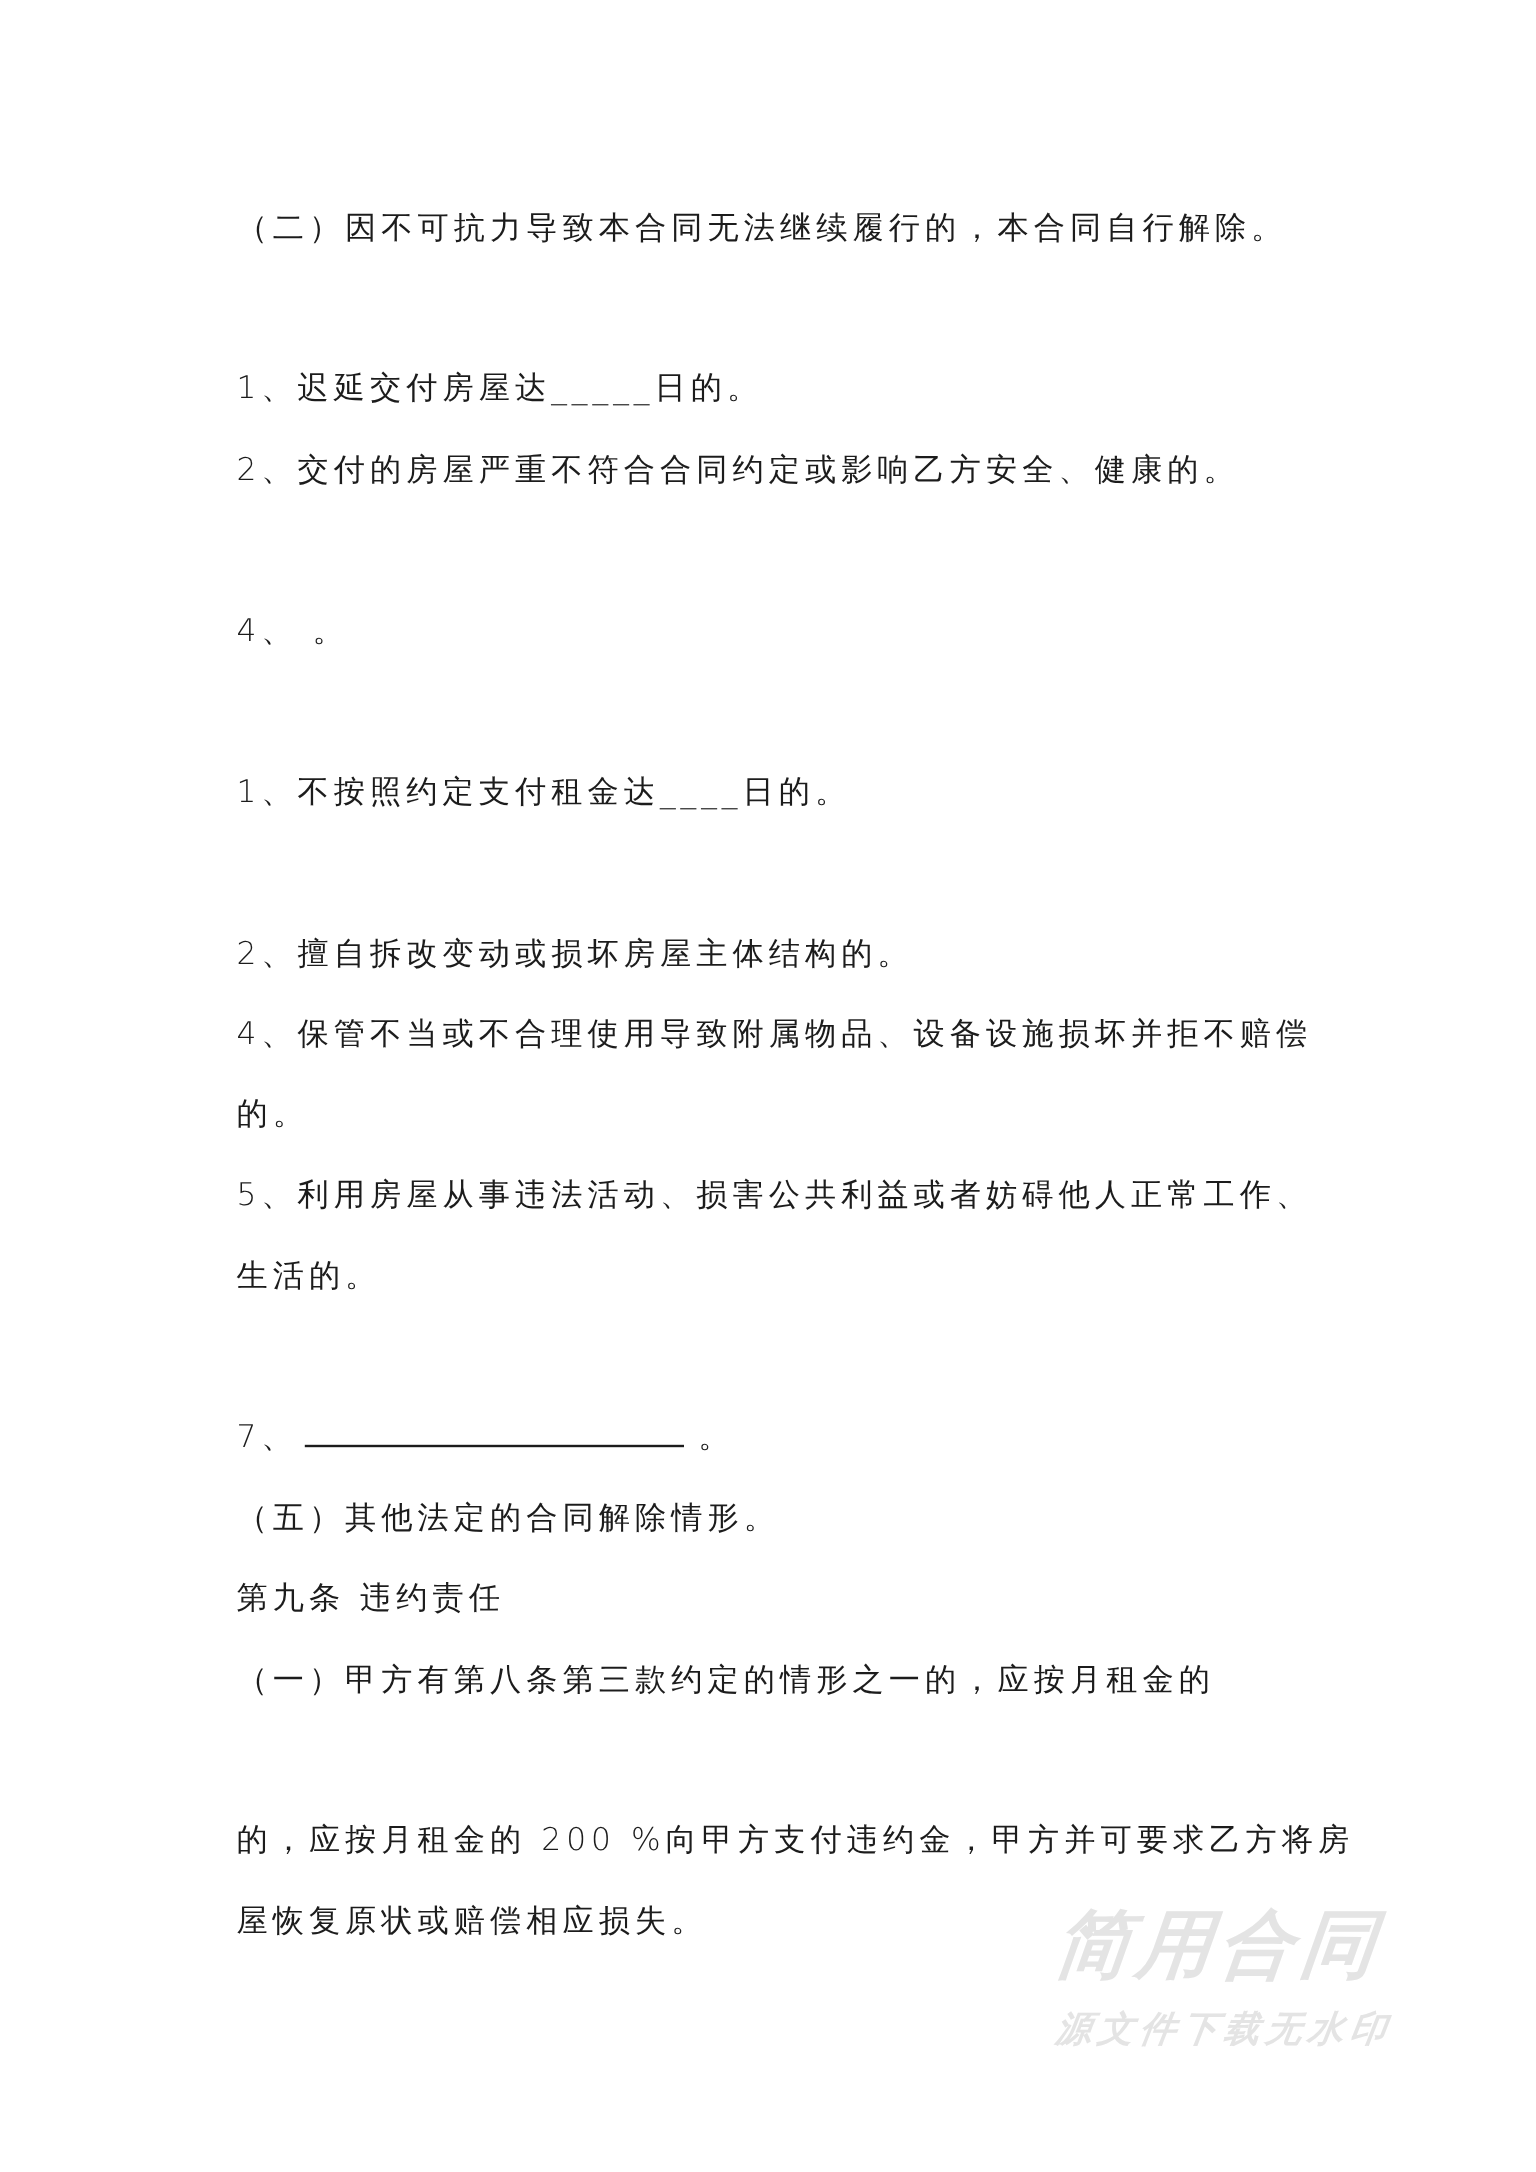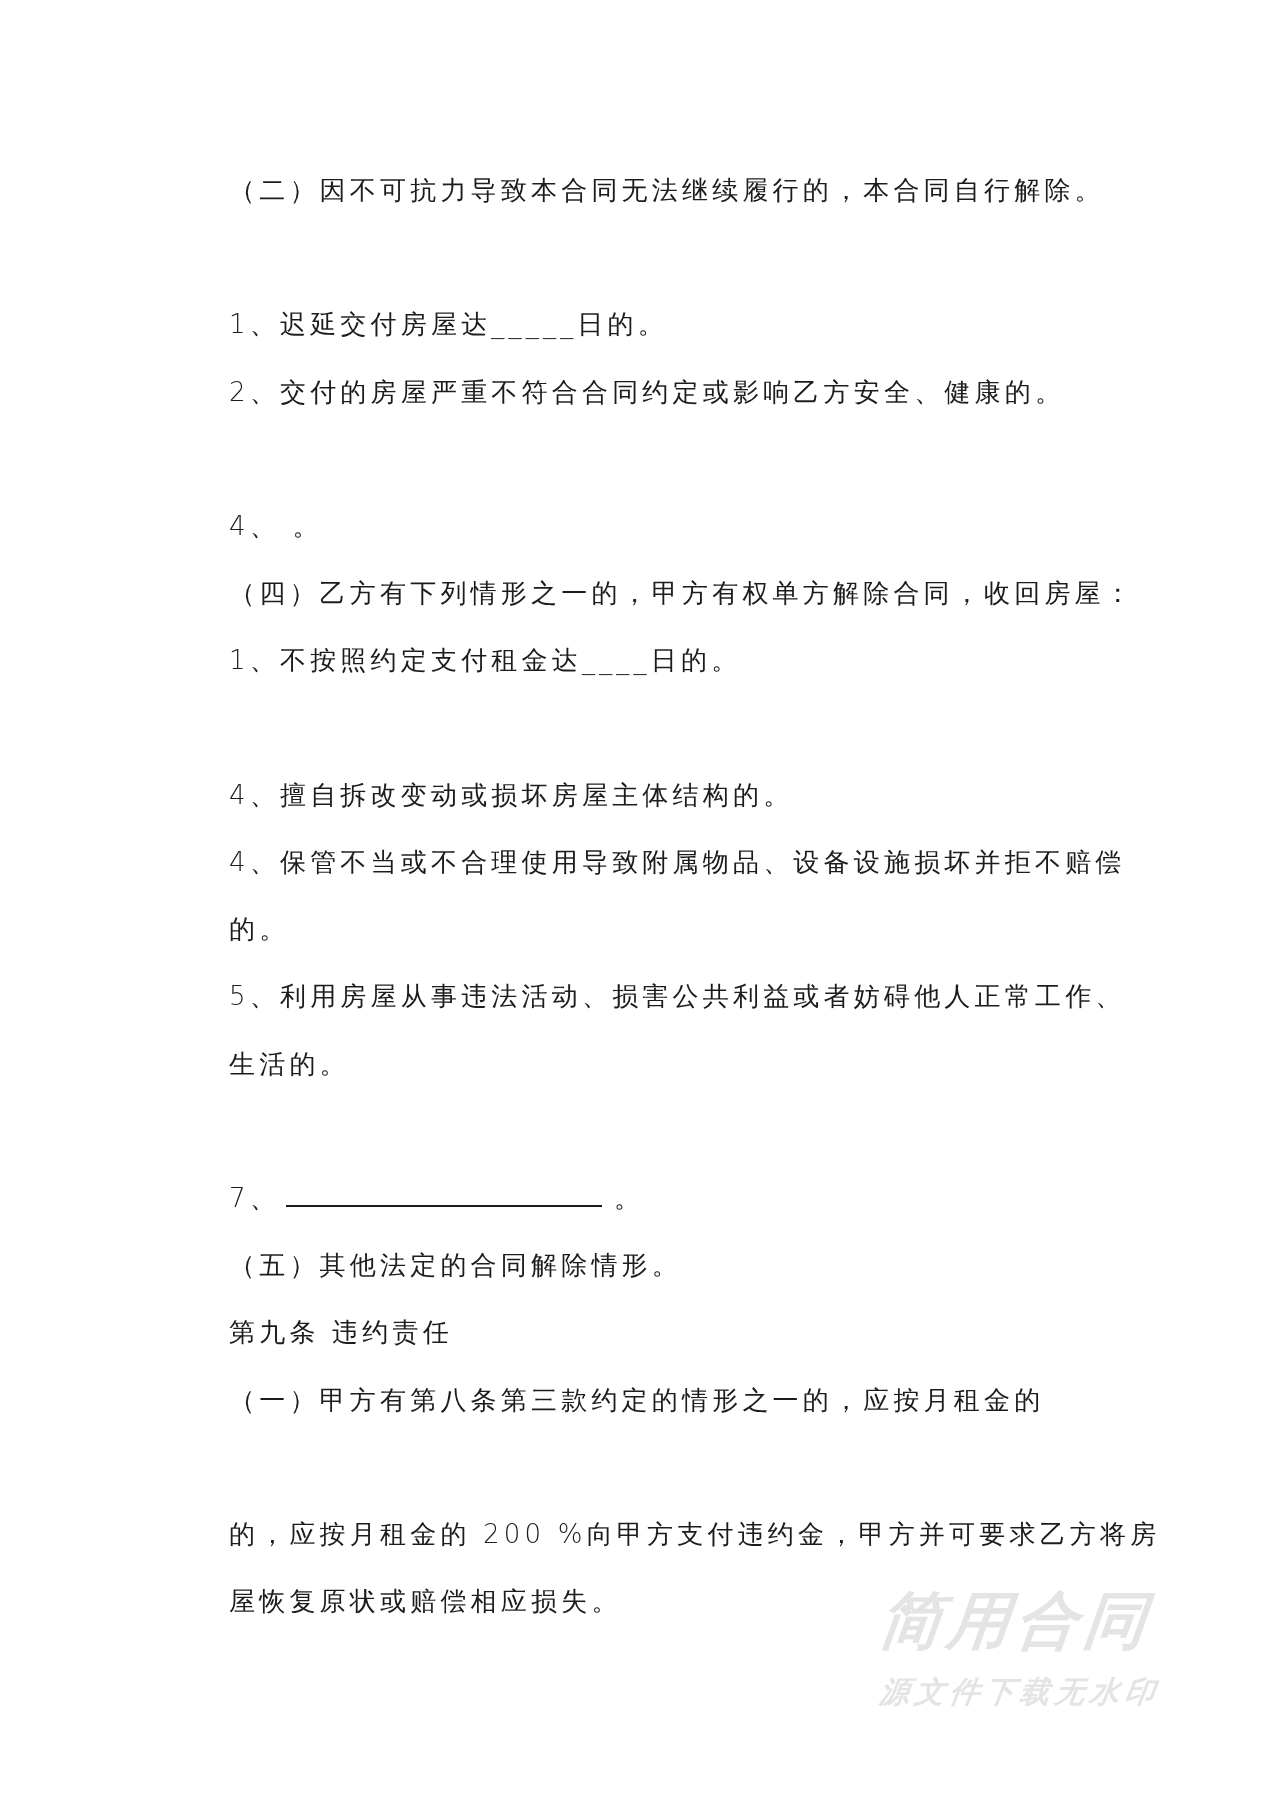--- a/index.html
+++ b/index.html
@@ -25,21 +25,20 @@
     }
     .line {
       position: absolute;
       left: 197px;
       height: 36px;
       line-height: 36px;
       font-size: 26px;
       letter-spacing: 4.2px;
       white-space: pre;
       font-weight: 300;
-      margin-left: 32px;
     }
     .blank-underline {
       display: inline-block;
       width: 316px;
       height: 20px;
       border-bottom: 2px solid #1c1c1c;
       margin: 0 12px 0 6px;
       vertical-align: baseline;
     }
     .watermark {
@@ -72,23 +71,22 @@
   </style>
 </head>
 <body>
 
 <div class="page">
 
   <div class="line" style="top:172px">（二）因不可抗力导致本合同无法继续履行的，本合同自行解除。</div>
   <div class="line" style="top:306px">1、迟延交付房屋达_____日的。</div>
   <div class="line" style="top:374px">2、交付的房屋严重不符合合同约定或影响乙方安全、健康的。</div>
   <div class="line" style="top:508px">4、 。</div>
-  <div class="line" style="top:575px">（四）乙方有下列情形之一的，甲方有权单方解除合同，收回房屋：</div>
   <div class="line" style="top:642px">1、不按照约定支付租金达____日的。</div>
-  <div class="line" style="top:777px">4、擅自拆改变动或损坏房屋主体结构的。</div>
+  <div class="line" style="top:777px">2、擅自拆改变动或损坏房屋主体结构的。</div>
   <div class="line" style="top:844px">4、保管不当或不合理使用导致附属物品、设备设施损坏并拒不赔偿</div>
   <div class="line" style="top:911px">的。</div>
   <div class="line" style="top:978px">5、利用房屋从事违法活动、损害公共利益或者妨碍他人正常工作、</div>
   <div class="line" style="top:1046px">生活的。</div>
   <div class="line" style="top:1180px"><span>7、</span><span class="blank-underline"></span><span>。</span></div>
   <div class="line" style="top:1247px">（五）其他法定的合同解除情形。</div>
   <div class="line" style="top:1314px">第九条 违约责任</div>
   <div class="line" style="top:1382px">（一）甲方有第八条第三款约定的情形之一的，应按月租金的</div>
   <div class="line" style="top:1516px">的，应按月租金的 200 %向甲方支付违约金，甲方并可要求乙方将房</div>
   <div class="line" style="top:1583px">屋恢复原状或赔偿相应损失。</div>

